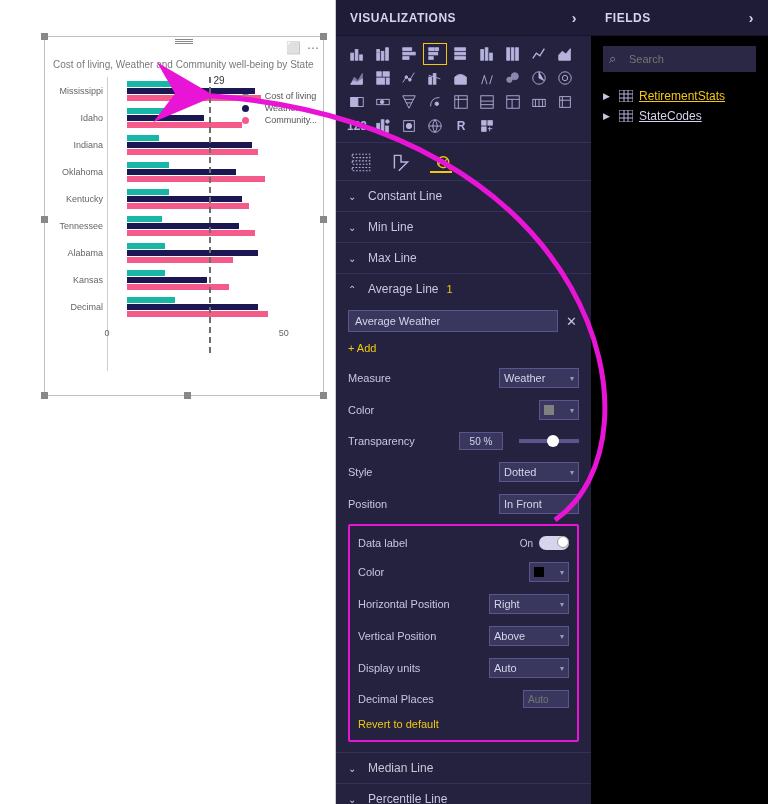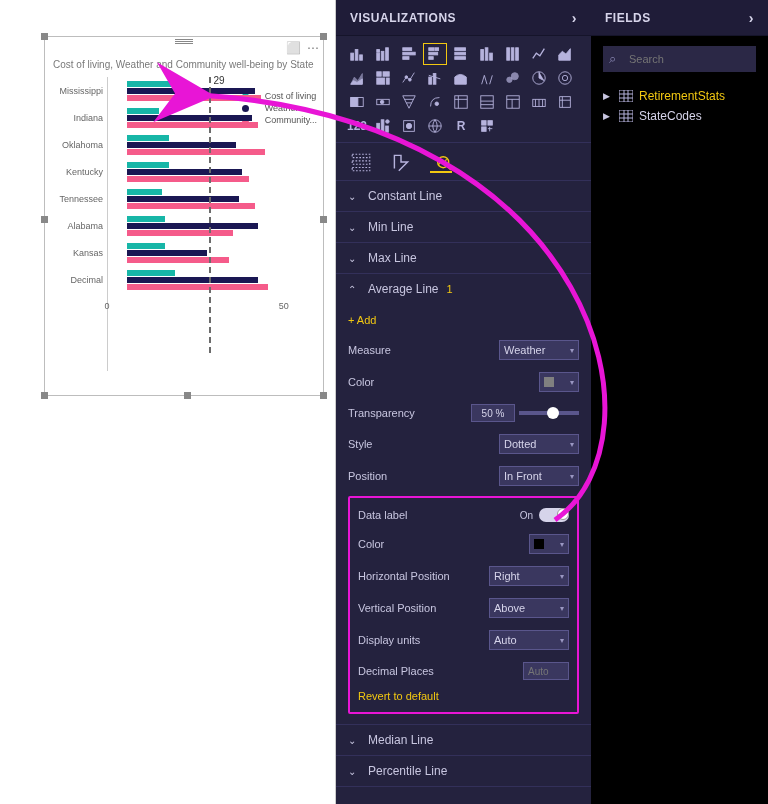--- a/index.html
+++ b/index.html
@@ -33,21 +33,21 @@
   .acc-head .count { color:#f2c811; margin-left:8px; font-size:11px; }
   .acc-body { padding: 6px 12px 10px 12px; }
 
   .name-row { display:flex; align-items:center; gap:6px; margin-bottom:6px; }
   .name-input { flex:1; background:#3a375f; border:1px solid #5a568c; color:#d6d4ea; font-size:11px; padding:4px 6px; height:22px; }
   .x-btn { color:#c8c6e0; font-size:13px; cursor:pointer; padding:0 2px; }
   .add-link { color:#f2c811; font-size:11px; cursor:pointer; margin-bottom:8px; display:inline-block; }
   .prop-row { display:flex; align-items:center; justify-content:space-between; font-size:11px; padding:6px 0; color:#c8c6e0; }
   .dd { width:80px; height:20px; background:#3a375f; border:1px solid #5a568c; color:#d6d4ea; font-size:11px; padding:1px 4px; display:flex; align-items:center; justify-content:space-between; cursor:pointer; }
   .dd .tri { font-size:8px; color:#9a97c2; }
-  .trans-row { display:flex; align-items:center; gap:4px;padding-left:12px; }
+  .trans-row { display:flex; align-items:center; gap:16px;padding-left:12px; }
   .pct-box { width:44px; height:18px; background:#3a375f; border:1px solid #5a568c; color:#d6d4ea; font-size:10px; display:flex; align-items:center; justify-content:center; }
   .slider { position:relative; width:60px; height:4px; background:#5a568c; }
   .slider .thumb { position:absolute; top:-4px; width:12px; height:12px; border-radius:50%; background:#fff; }
   .toggle { width:30px; height:14px; background:#d6d4ea; border-radius:7px; position:relative; cursor:pointer; }
   .toggle .knob { width:12px; height:12px; border-radius:50%; background:#fff; border:1px solid #999; position:absolute; top:0; }
   .toggle.on .knob { right:0; }
   .on-label { font-size:10px; color:#c8c6e0; margin-right:6px;padding-left:16px; }
   .num-in { width:46px; height:18px; background:#3a375f; border:1px solid #5a568c; color:#9a97c2; font-size:10px; padding:1px 4px; }
   .revert { color:#f2c811; font-size:11px; margin-top:4px; display:inline-block; cursor:pointer; }
 
@@ -56,21 +56,21 @@
   
   .search-row { margin:10px 12px; }
   .search-input { width:100%; height:26px; background:#2b2846; border:none; color:#b6b3dd; font-size:11px; padding:0 8px 0 26px; }
   .search-wrap { position:relative; }
   .search-wrap .mag { position:absolute; left:6px; top:5px; color:#8a87b4; font-size:13px; }
   .field-tree { padding: 4px 12px; font-size:12px; }
   .tbl-row { display:flex; align-items:center; gap:6px; padding:3px 0; cursor:pointer; }
   .tbl-row .tri { font-size:9px; color:#c8c6e0; width:10px; }
   .tbl-icn { width:14px; height:12px; }
   .tbl-label.hl { color:#f2c811; }
-  .tbl-label { color:#d6d4ea; }
+  .tbl-label { color:#d6d4ea;text-decoration:underline; }
 
   
   .vis-frame { position:absolute; left:44px; top:36px; width:280px; height:360px; border:1px solid #bdbdbd; background:#fff; }
   .vis-frame .handle { position:absolute; width:7px; height:7px; background:#888; }
   .vis-frame .drag-grip { position:absolute; left:50%; top:2px; transform:translateX(-50%); width:18px; height:6px; display:flex; flex-direction:column; gap:1px; }
   .vis-frame .drag-grip span { height:1px; background:#888; }
   .vis-frame .corner-icons { position:absolute; right:4px; top:4px; display:flex; gap:6px; font-size:12px; color:#777; }
   .chart-title { position:absolute; left:8px; top:22px; right:8px; font-size:10px; color:#797979; text-align:left; white-space:nowrap; overflow:hidden; text-overflow:ellipsis; }
   .legend { position:absolute; right:6px; top:54px; font-size:9px; color:#555; }
   .legend div { display:flex; align-items:center; gap:16px; margin-bottom:2px; }
@@ -140,20 +140,28 @@
           <div style="position: relative;">
             <div class="row-band">
               <div class="ylab">Mississippi</div>
               <div class="bars">
                 <div class="bar c" style="left: 0px; width: 25%;"></div>
                 <div class="bar w" style="left: 0px; width: 66.6667%;"></div>
                 <div class="bar m" style="left: 0px; width: 70%;"></div>
               </div>
             </div>
             <div class="row-band">
+              <div class="ylab">Idaho</div>
+              <div class="bars">
+                <div class="bar c" style="left: 0px; width: 20%;"></div>
+                <div class="bar w" style="left: 0px; width: 40%;"></div>
+                <div class="bar m" style="left: 0px; width: 60%;"></div>
+              </div>
+            </div>
+            <div class="row-band">
               <div class="ylab">Indiana</div>
               <div class="bars">
                 <div class="bar c" style="left: 0px; width: 16.6667%;"></div>
                 <div class="bar w" style="left: 0px; width: 65%;"></div>
                 <div class="bar m" style="left: 0px; width: 68.3333%;"></div>
               </div>
             </div>
             <div class="row-band">
               <div class="ylab">Oklahoma</div>
               <div class="bars">
@@ -475,20 +483,24 @@
           </div>
         </div>
 
       <div class="acc-item">
         <div class="acc-head">
           <span class="chev">⌃</span>
           <span>Average Line</span>
           <span class="count">1</span>
         </div>
         <div class="acc-body">
+          <div class="name-row">
+            <input class="name-input" value="Average Weather" style="">
+            <span class="x-btn">✕</span>
+          </div>
           <span class="add-link">+ Add</span>
 
           <div class="prop-row">
             <span>Measure</span>
             <div class="dd">
                 <span>Weather</span>
                 <span class="tri">▾</span>
               </div>
           </div>
           <div class="prop-row">

